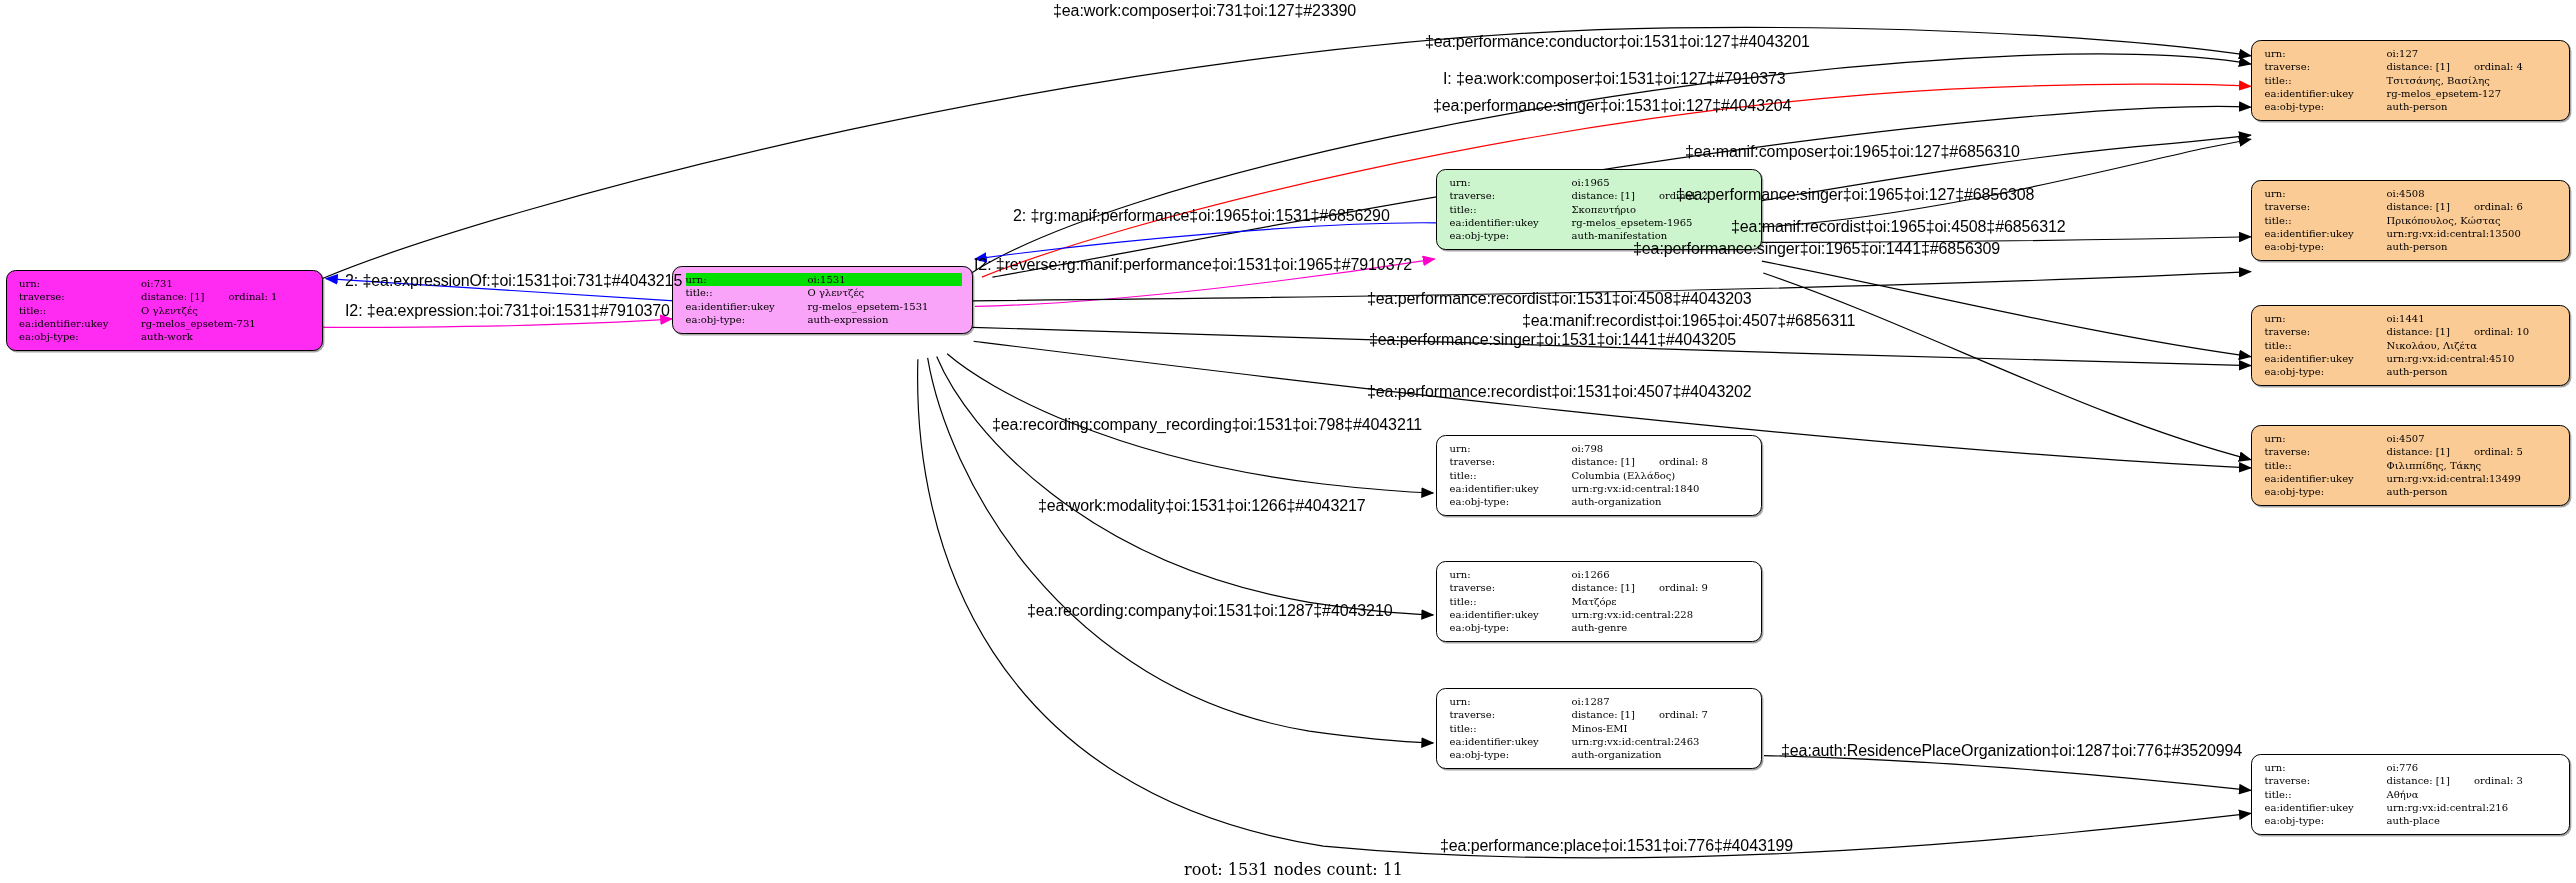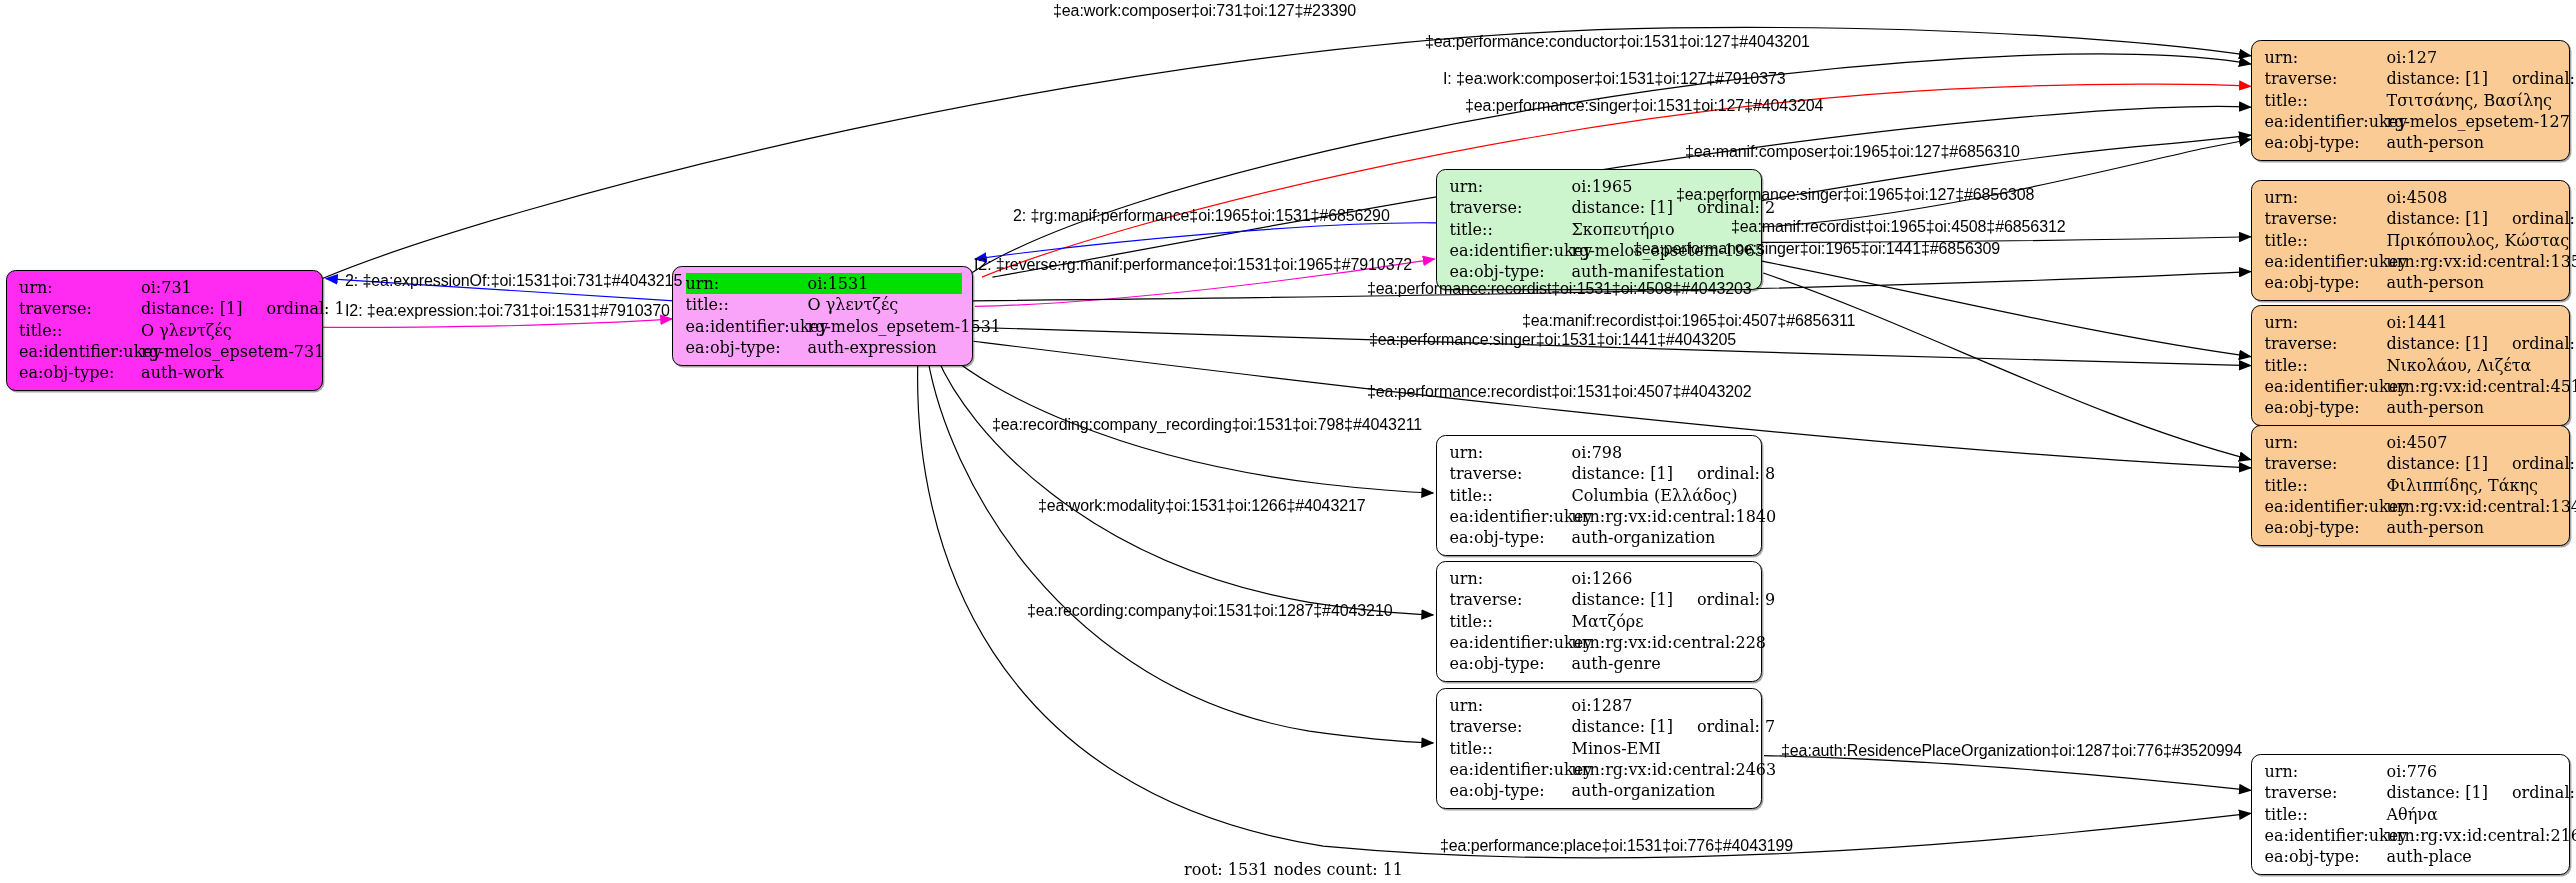--- a/index.html
+++ b/index.html
@@ -2,21 +2,21 @@
 <html style="font-size:11px"><head>
 <meta charset="utf-8">
 <style>
   html,body{margin:0;padding:0;background:#ffffff;}
   body{width:2576px;height:883px;overflow:hidden;font-family:"DejaVu Serif","Liberation Serif",serif;}
   #stage{position:relative;width:2576px;height:883px;background:#fff;}
   svg.edges{position:absolute;left:0;top:0;width:2576px;height:883px;pointer-events:none;}
 
   .node{position:absolute;box-sizing:border-box;border:1.1px solid #000;border-radius:9.7px;
         padding:6.3px 9.7px 7px 12.5px;box-shadow:1.4px 1.4px 0 rgba(0,0,0,.35);}
-  .node .row{display:flex;align-items:baseline;line-height:1.32;font-size:16px;color:#000;white-space:nowrap;}
+  .node .row{display:flex;align-items:baseline;line-height:1.32;font-size:10px;color:#000;white-space:nowrap;}
   .node .k{width:122px;flex:0 0 122px;}
   .node .v{flex:1 1 auto;}
   .node .v .ord{margin-left:24px;}
 
   .n-magenta{background:#ff2bf3;}
   .n-pink{background:#f9a3f9;}
   .n-green{background:#cdf5cd;}
   .n-orange{background:#fbcb95;}
   .n-white{background:#ffffff;}
 
@@ -341,31 +341,31 @@
     </div>
     <div class="row">
       <span class="k">ea:obj-type:</span>
       <span class="v">auth-place</span>
     </div>
   </div>
 
   <div class="elabel" style="left:1053px;top:2.1px;">‡ea:work:composer‡oi:731‡oi:127‡#23390</div>
   <div class="elabel" style="left:1425px;top:33px;">‡ea:performance:conductor‡oi:1531‡oi:127‡#4043201</div>
   <div class="elabel" style="left:1443px;top:70px;">I: ‡ea:work:composer‡oi:1531‡oi:127‡#7910373</div>
-  <div class="elabel" style="left:1433px;top:97px;margin-left:32px;">‡ea:performance:singer‡oi:1531‡oi:127‡#4043204</div>
+  <div class="elabel" style="left:1433px;top:97px;">‡ea:performance:singer‡oi:1531‡oi:127‡#4043204</div>
   <div class="elabel" style="left:1685px;top:143px;">‡ea:manif:composer‡oi:1965‡oi:127‡#6856310</div>
   <div class="elabel" style="left:1676px;top:186px;">‡ea:performance:singer‡oi:1965‡oi:127‡#6856308</div>
   <div class="elabel" style="left:1684px;top:218px;margin-left:47px;">‡ea:manif:recordist‡oi:1965‡oi:4508‡#6856312</div>
   <div class="elabel" style="left:1633px;top:240px;">‡ea:performance:singer‡oi:1965‡oi:1441‡#6856309</div>
   <div class="elabel" style="left:1522px;top:312px;">‡ea:manif:recordist‡oi:1965‡oi:4507‡#6856311</div>
   <div class="elabel" style="left:1013px;top:207px;">2: ‡rg:manif:performance‡oi:1965‡oi:1531‡#6856290</div>
   <div class="elabel" style="left:974px;top:256px;">I2: ‡reverse:rg:manif:performance‡oi:1531‡oi:1965‡#7910372</div>
   <div class="elabel" style="left:345px;top:272px;">2: ‡ea:expressionOf:‡oi:1531‡oi:731‡#4043215</div>
   <div class="elabel" style="left:345px;top:302px;">I2: ‡ea:expression:‡oi:731‡oi:1531‡#7910370</div>
-  <div class="elabel" style="left:1367px;top:280px;">‡ea:performance:recordist‡oi:1531‡oi:4508‡#4043203</div>
+  <div class="elabel" style="left:1367px;top:290px;">‡ea:performance:recordist‡oi:1531‡oi:4508‡#4043203</div>
   <div class="elabel" style="left:1369px;top:331px;">‡ea:performance:singer‡oi:1531‡oi:1441‡#4043205</div>
   <div class="elabel" style="left:1367px;top:383px;">‡ea:performance:recordist‡oi:1531‡oi:4507‡#4043202</div>
   <div class="elabel" style="left:992px;top:416px;">‡ea:recording:company_recording‡oi:1531‡oi:798‡#4043211</div>
   <div class="elabel" style="left:1038px;top:497px;">‡ea:work:modality‡oi:1531‡oi:1266‡#4043217</div>
   <div class="elabel" style="left:1027px;top:602px;">‡ea:recording:company‡oi:1531‡oi:1287‡#4043210</div>
   <div class="elabel" style="left:1781px;top:742px;">‡ea:auth:ResidencePlaceOrganization‡oi:1287‡oi:776‡#3520994</div>
   <div class="elabel" style="left:1440px;top:837px;">‡ea:performance:place‡oi:1531‡oi:776‡#4043199</div>
 
   <div class="footer" style="left:1184px;top:860px;">root: 1531 nodes count: 11</div>
 

